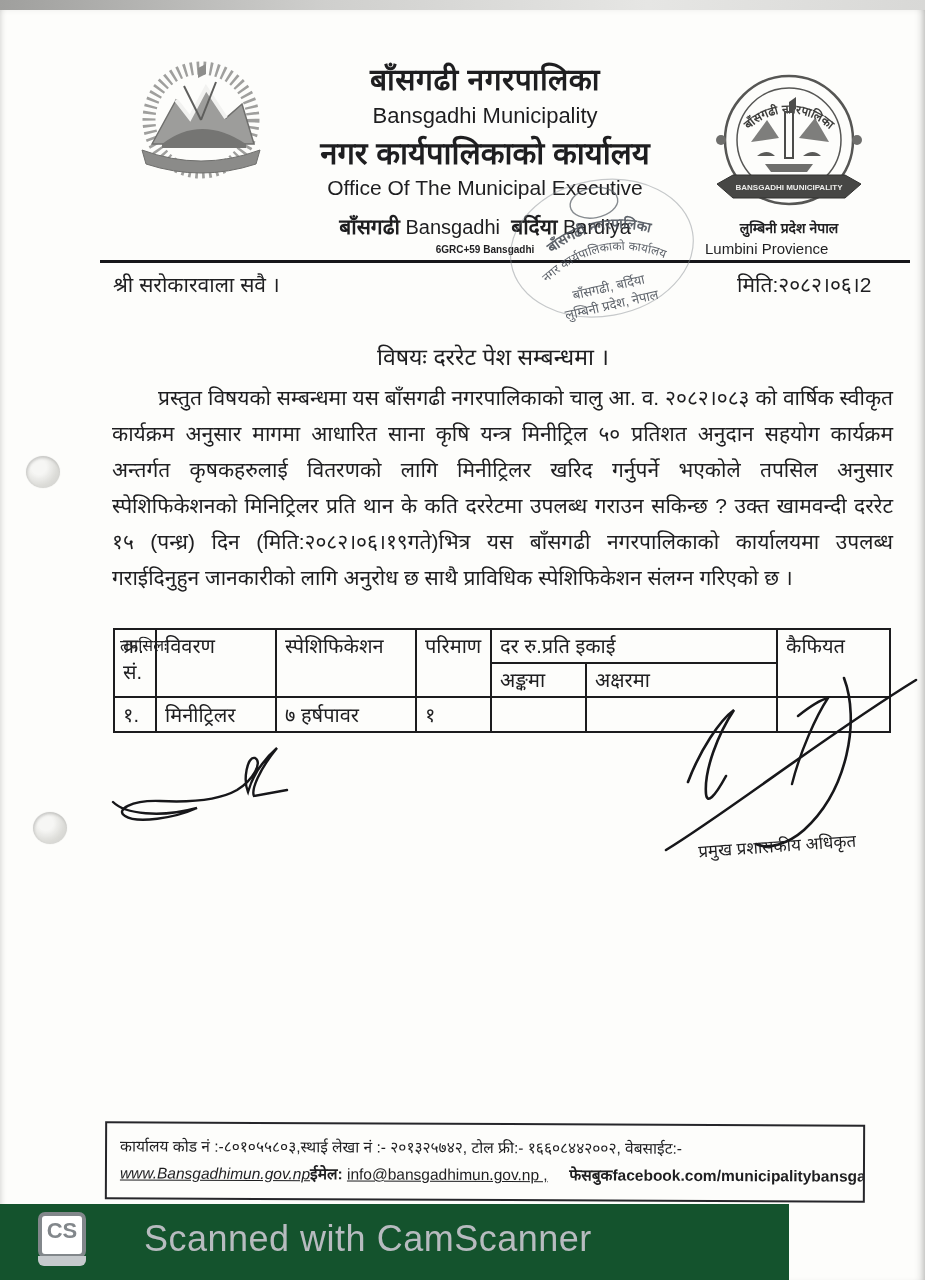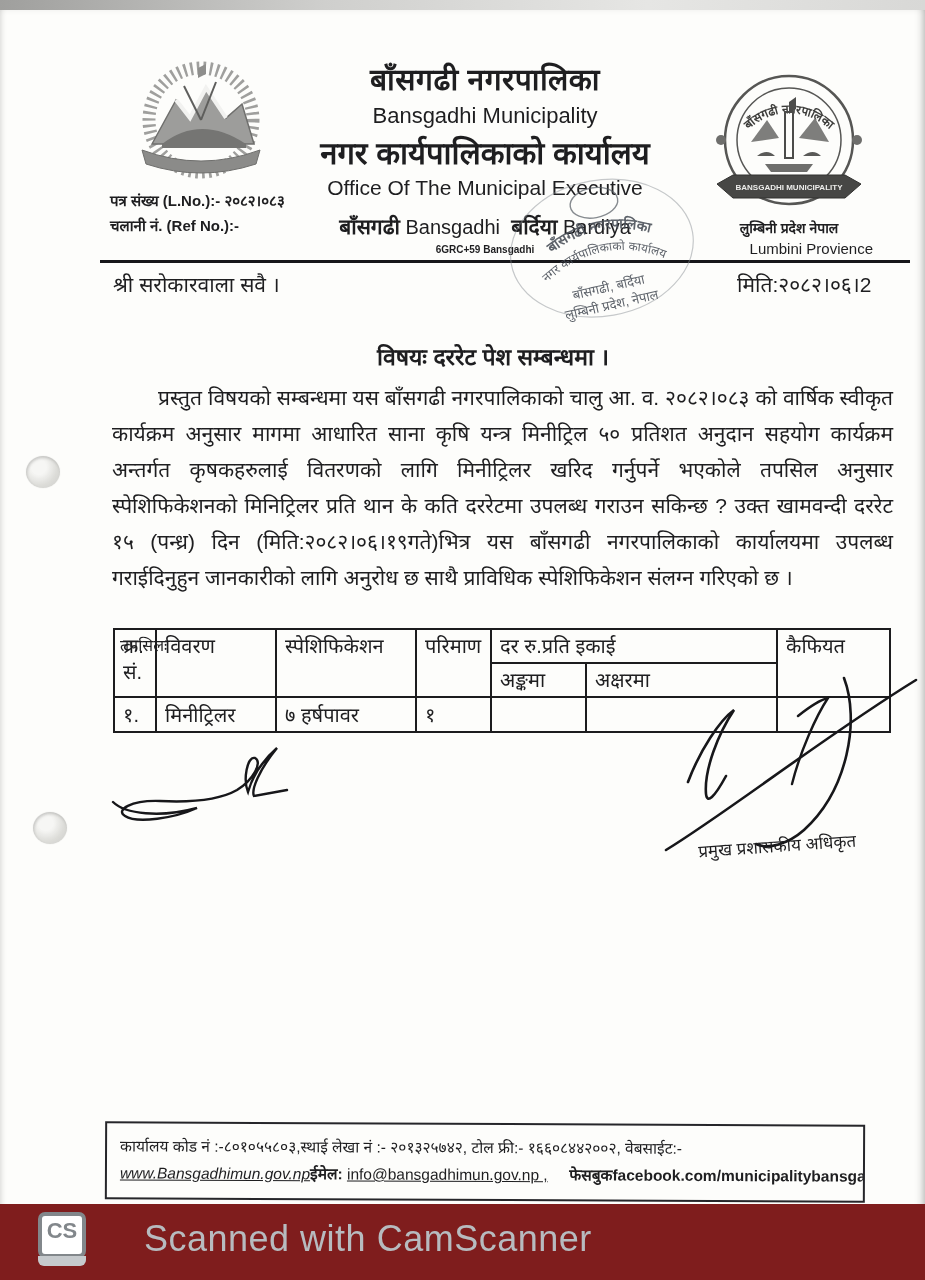--- a/index.html
+++ b/index.html
@@ -14,24 +14,24 @@
   .letterno{font-size:15px;font-weight:bold;line-height:25px;}
   .hdr-center{text-align:center;}
   .hdr-np{font-size:30px;font-weight:bold;letter-spacing:.5px;}
   .hdr-en{font-size:22px;font-weight:normal;margin-top:4px;}
   .hdr-office-np{font-size:31px;font-weight:bold;margin-top:2px;}
   .hdr-office-en{font-size:21px;margin-top:3px;}
   .hdr-loc{font-size:20px;margin-top:12px;}
   .hdr-loc b{font-size:21px;}
   .hdr-plus{font-size:10px;font-weight:bold;margin-top:4px;}
   .province-np{font-size:14px;font-weight:bold;text-align:center;}
-  .province-en{font-size:15px;text-align:right;margin-top:3px;}
+  .province-en{font-size:15px;text-align:left;margin-top:3px;}
   .divider{height:3px;background:#17171a;}
   .addressee,.l-date{font-size:21px;}
-  .subject{font-size:23px;font-weight:bold;text-align:center;}
+  .subject{font-size:23px;font-weight:normal;text-align:center;}
   .bodytext{font-size:21px;line-height:36px;text-align:justify;text-indent:46px;}
   .tapsil{font-size:16px;margin-top:36px;}
   
   table.rate{border-collapse:collapse;table-layout:fixed;}
   table.rate td{border:2.5px solid #1c1c1e;font-size:20px;padding:3px 8px;vertical-align:top;background:transparent;margin-left:32px;}
   table.rate .h{line-height:26px;}
   
   .stamp{transform:rotate(-10deg);opacity:.88;}
   
   .sig{pointer-events:none;}
@@ -70,29 +70,20 @@
       <path d="M40 86 L64 42 L78 60 L94 30 L114 60 L130 46 L142 86 Z" fill="#9d9d9b" stroke="#6f6f6d" stroke-width="1.5"></path>
       <path d="M64 42 L78 60 L94 30 L114 60" fill="none" stroke="#f2f2f0" stroke-width="4"></path>
       <path d="M50 86 Q89 56 134 86 L134 90 L50 90 Z" fill="#757573"></path>
       <line x1="72" y1="28" x2="89" y2="62" stroke="#5e5e5c" stroke-width="2"></line>
       <line x1="104" y1="24" x2="89" y2="62" stroke="#5e5e5c" stroke-width="2"></line>
       <path d="M30 92 Q89 114 148 92 L144 106 Q89 124 34 106 Z" fill="#8b8b89" stroke="#6f6f6d" stroke-width="1"></path>
       <path d="M86 10 l8 -4 v10 l-8 4 Z" fill="#8e8e8c"></path>
     </svg>
   </div>
 
-  <div class="abs letterno" style="left:110px;top:188px;">
-    <div>
-      <span>पत्र संख्य (L.No.):-</span>
-      <span>२०८२।०८३</span>
-    </div>
-    <div>
-      <span>चलानी नं. (Ref No.):-</span>
-    </div>
-  </div>
 
   <div class="abs hdr-center" style="left:265px;top:58px;width:440px;">
     <div class="hdr-np">बाँसगढी नगरपालिका</div>
     <div class="hdr-en">Bansgadhi Municipality</div>
     <div class="hdr-office-np">नगर कार्यपालिकाको कार्यालय</div>
     <div class="hdr-office-en">Office Of The Municipal Executive</div>
     <div class="hdr-loc">
       <b>बाँसगढी</b>
       <span>Bansgadhi</span>&nbsp;
       <b>बर्दिया</b>
@@ -217,21 +208,21 @@
 
   <div class="abs footer-box" style="left:105px;top:1123px;width:730px;">
     <div>कार्यालय कोड नं :-८०१०५५८०३,स्थाई लेखा नं :- २०१३२५७४२,  टोल फ्री:- १६६०८४४२००२, वेबसाईट:-</div>
     <div>
       <span class="site">www.Bansgadhimun.gov.np</span><b>ईमेल:</b>
       <span class="mail">info@bansgadhimun.gov.np ,</span>&nbsp;&nbsp;&nbsp;&nbsp;
       <b>फेसबुक</b><b>facebook.com/municipalitybansgadhi</b>
     </div>
   </div>
 
-  <div class="abs" style="left:0;top:1204px;width:925px;height:76px;background:#7f1d1d;">
+  <div class="abs" style="left:0;top:1204px;width:789px;height:76px;background:#14532d;">
     <div class="cs-box abs" style="left:38px;top:8px;">
       <span class="cs-txt">CS</span>
       <span class="cs-strip"></span>
     </div>
     <div class="cs-text abs" style="left:100px;top:14px;margin-left:44px;">Scanned with CamScanner</div>
   </div>
 
 </div>
 
 </body></html>

